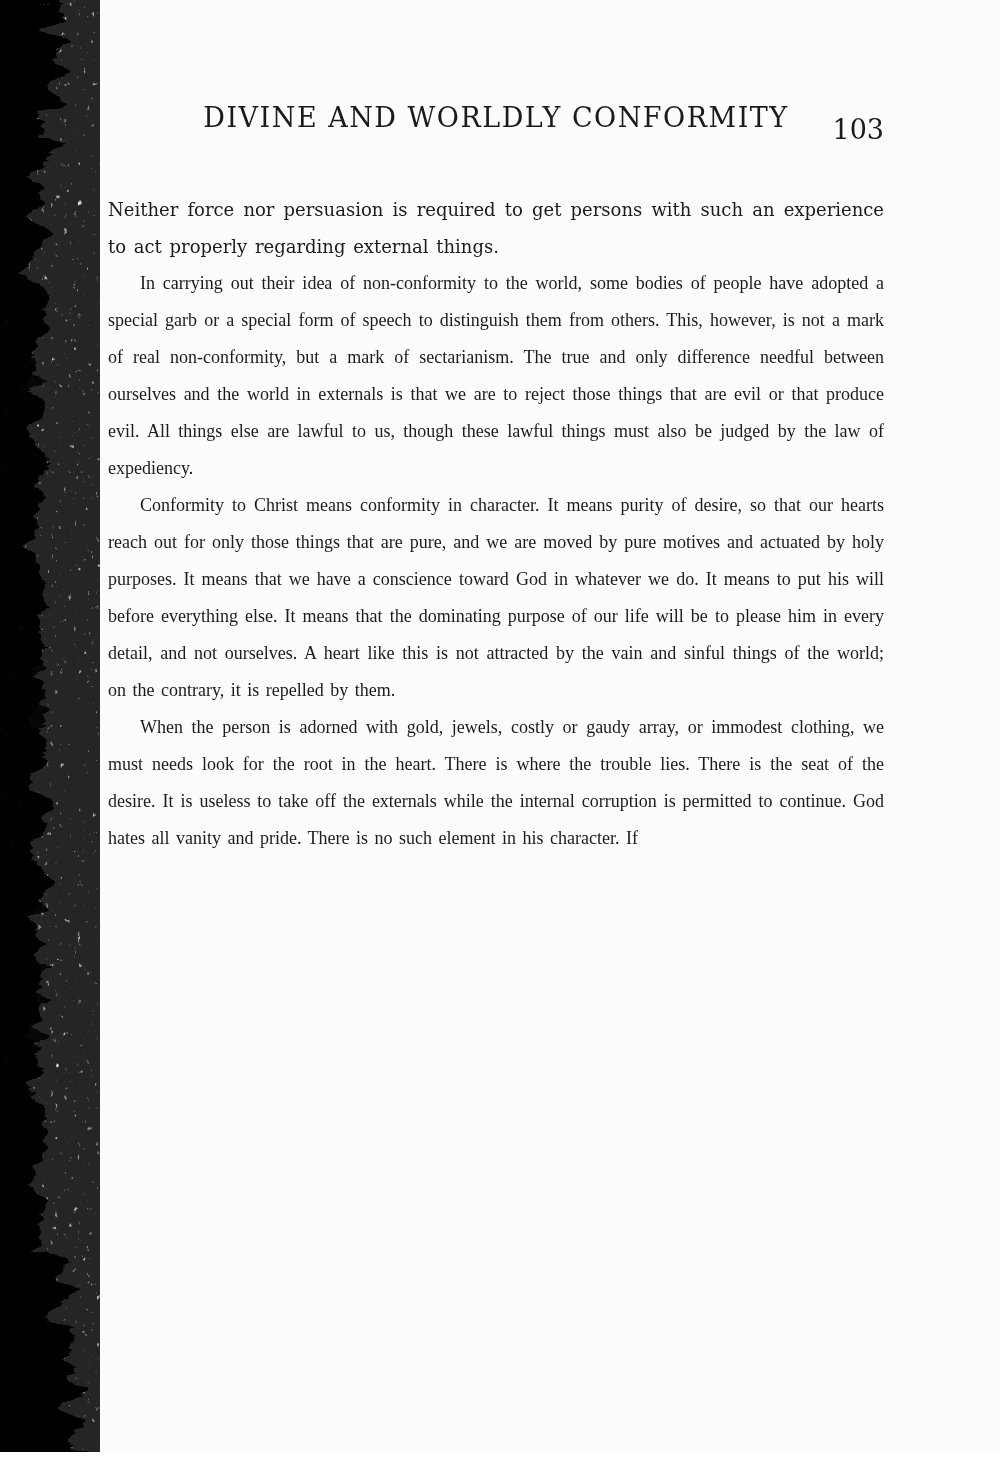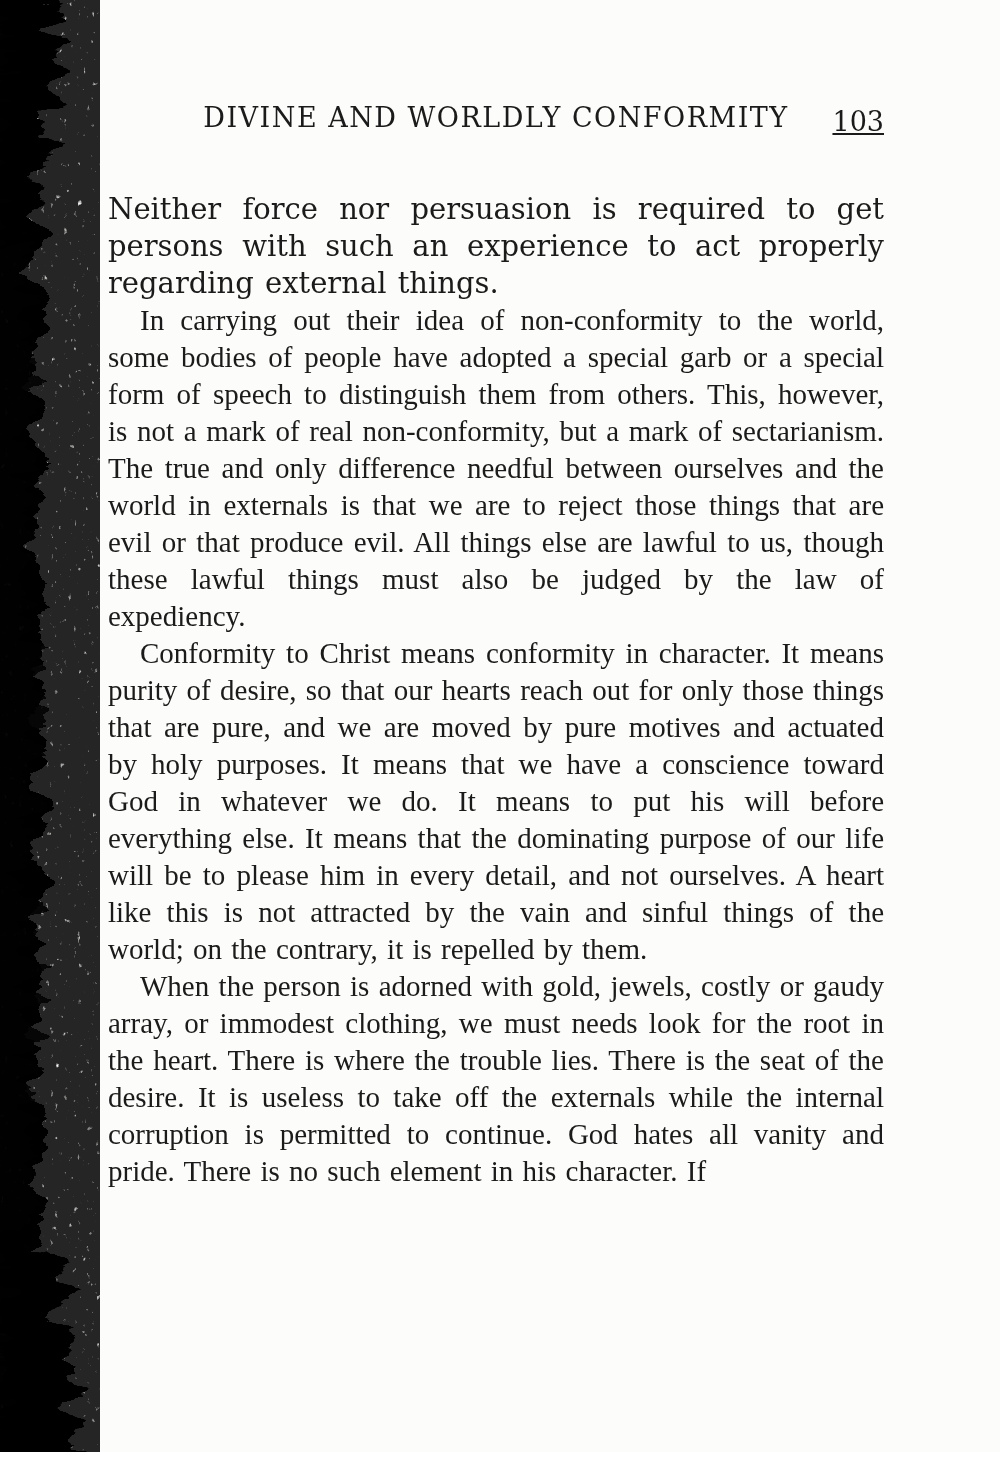--- a/index.html
+++ b/index.html
@@ -29,26 +29,25 @@
     position: relative;
     text-align: center;
     font-size: 27px;
     letter-spacing: 1.5px;
     white-space: nowrap;
     margin-bottom: 58px;
   }
   .running-header .page-number {
     position: absolute;
     right: 0;
-    top: 4px;
+    top: 12px;
     letter-spacing: 0;
-    text-decoration: underline;
   }
   .para {
-    font-size: 29px;
+    font-size: 18px;
     line-height: 37px;
     text-align: justify;
     text-justify: inter-word;
     word-spacing: 2px;
   }
   .para.indent { text-indent: 32px; font-family: Liberation Serif, serif; }
 </style>
 </head>
 <body>
 

